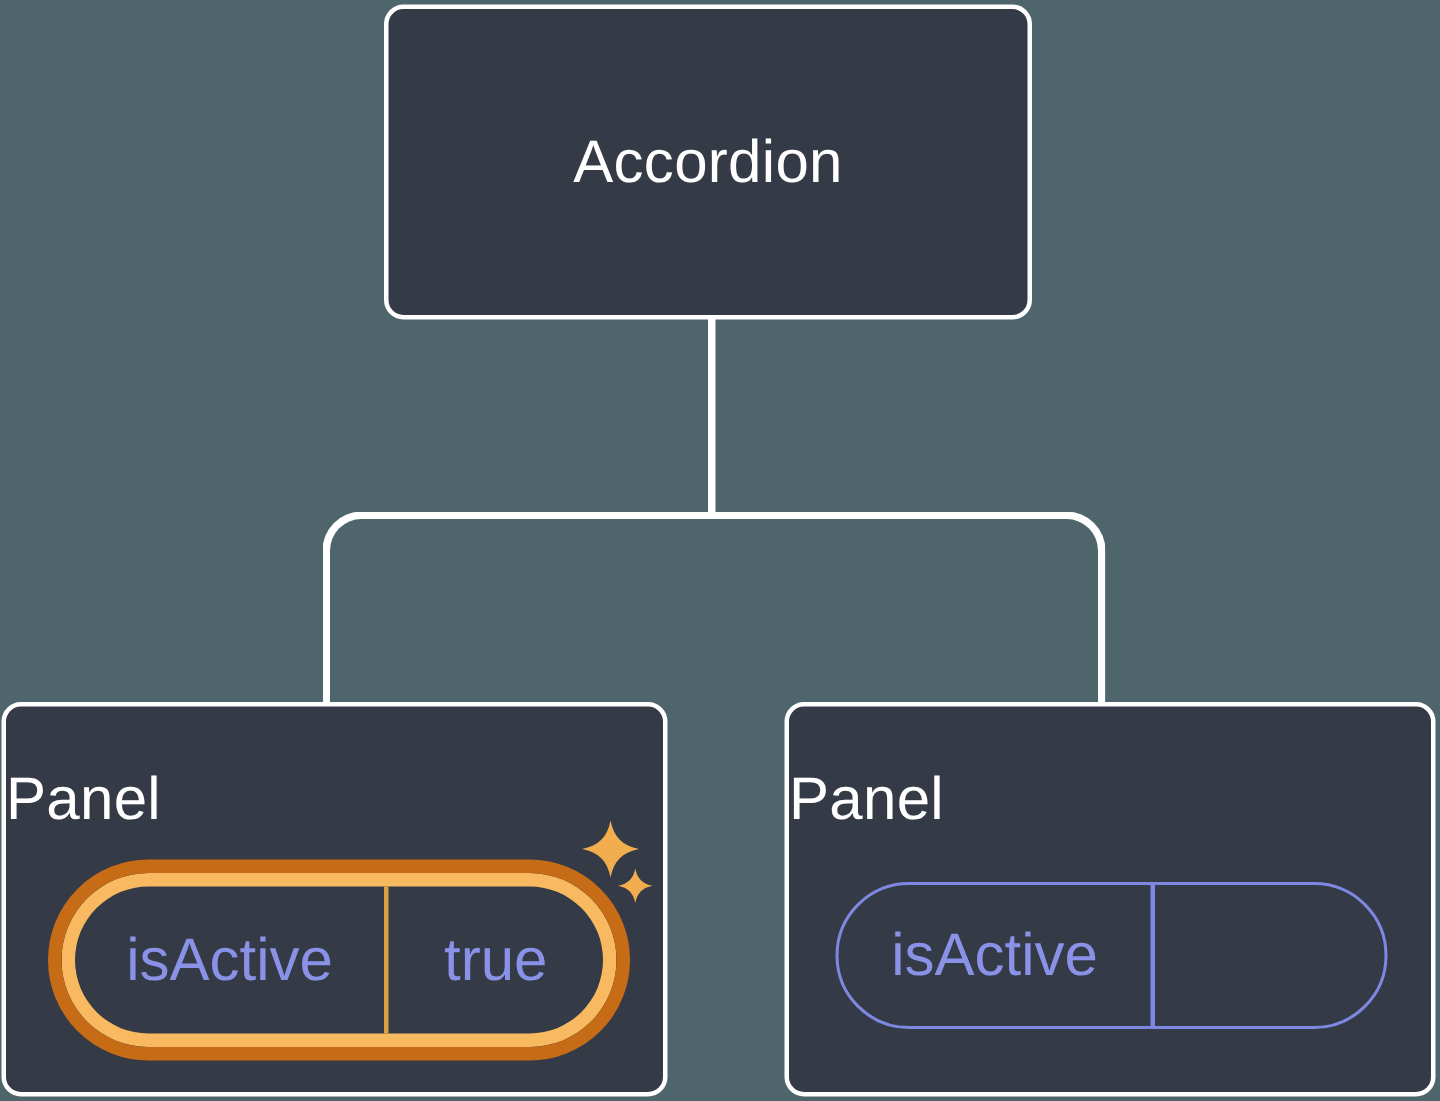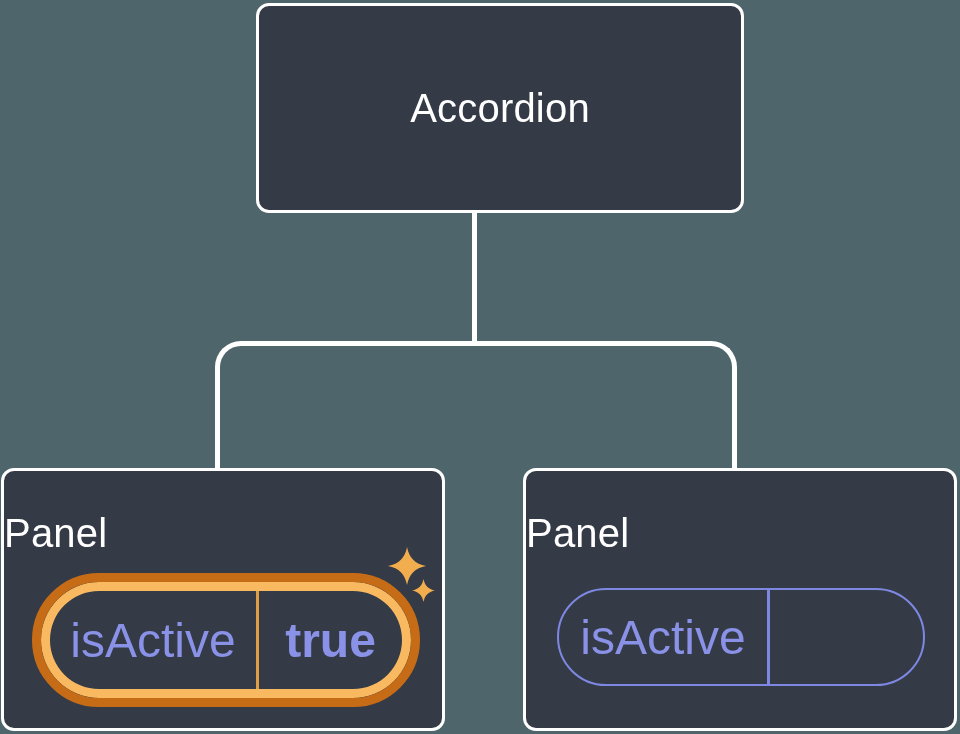--- a/index.html
+++ b/index.html
@@ -13,21 +13,21 @@
     background: var(--c-background, #4E656C);
   }
 
   
   .node {
     position: absolute;
     background: var(--c-node_fill, #343A46);
     border: 3px solid var(--c-node_border, #FFFFFF);
     border-radius: 13px;
   }
-  .node-root { left: 256px; top: 3px; width: 488px; height: 210px;
+  .node-root { left: 256px; top: 3px; width: 432px; height: 210px;
     display: flex; align-items: center; justify-content: center; }
   .node-title {
     color: var(--c-title_text, #FFFFFF);
     font-size: 40px;
     font-weight: 500;
     letter-spacing: 0.2px;
   }
   .panel-title {
     position: absolute;
     left: 0; right: 0; top: 40px;
@@ -70,26 +70,26 @@
     left: 31px; top: 117px;
     width: 368px; height: 98px;
     border: 2.5px solid var(--c-pill_outline, #7E88E2);
   }
   .pill-inactive .pill-row { position: absolute; inset: 0; display: flex; align-items: stretch; }
   .pill-inactive .pill-divider { width: 3px; background: var(--c-pill_outline, #7E88E2); }
 
   .pill-cell {
     display: flex; align-items: center; justify-content: center;
     color: var(--c-prop_text, #8A92E8);
-    font-size: 48px;
+    font-size: 40px;
   }
   .pill-cell.name-cell-active   { width: 206px; }
   .pill-cell.name-cell-inactive { width: 208px; }
   .pill-cell.value-cell { flex: 1; }
-  .prop-value-bold { font-weight: 700; }
+  .prop-value-bold { font-weight: 400; }
 
   
   .sparkle {
     position: absolute;
     left: 382px; top: 75px;
     width: 50px; height: 58px;
   }
 </style>
 </head>
 <body>

